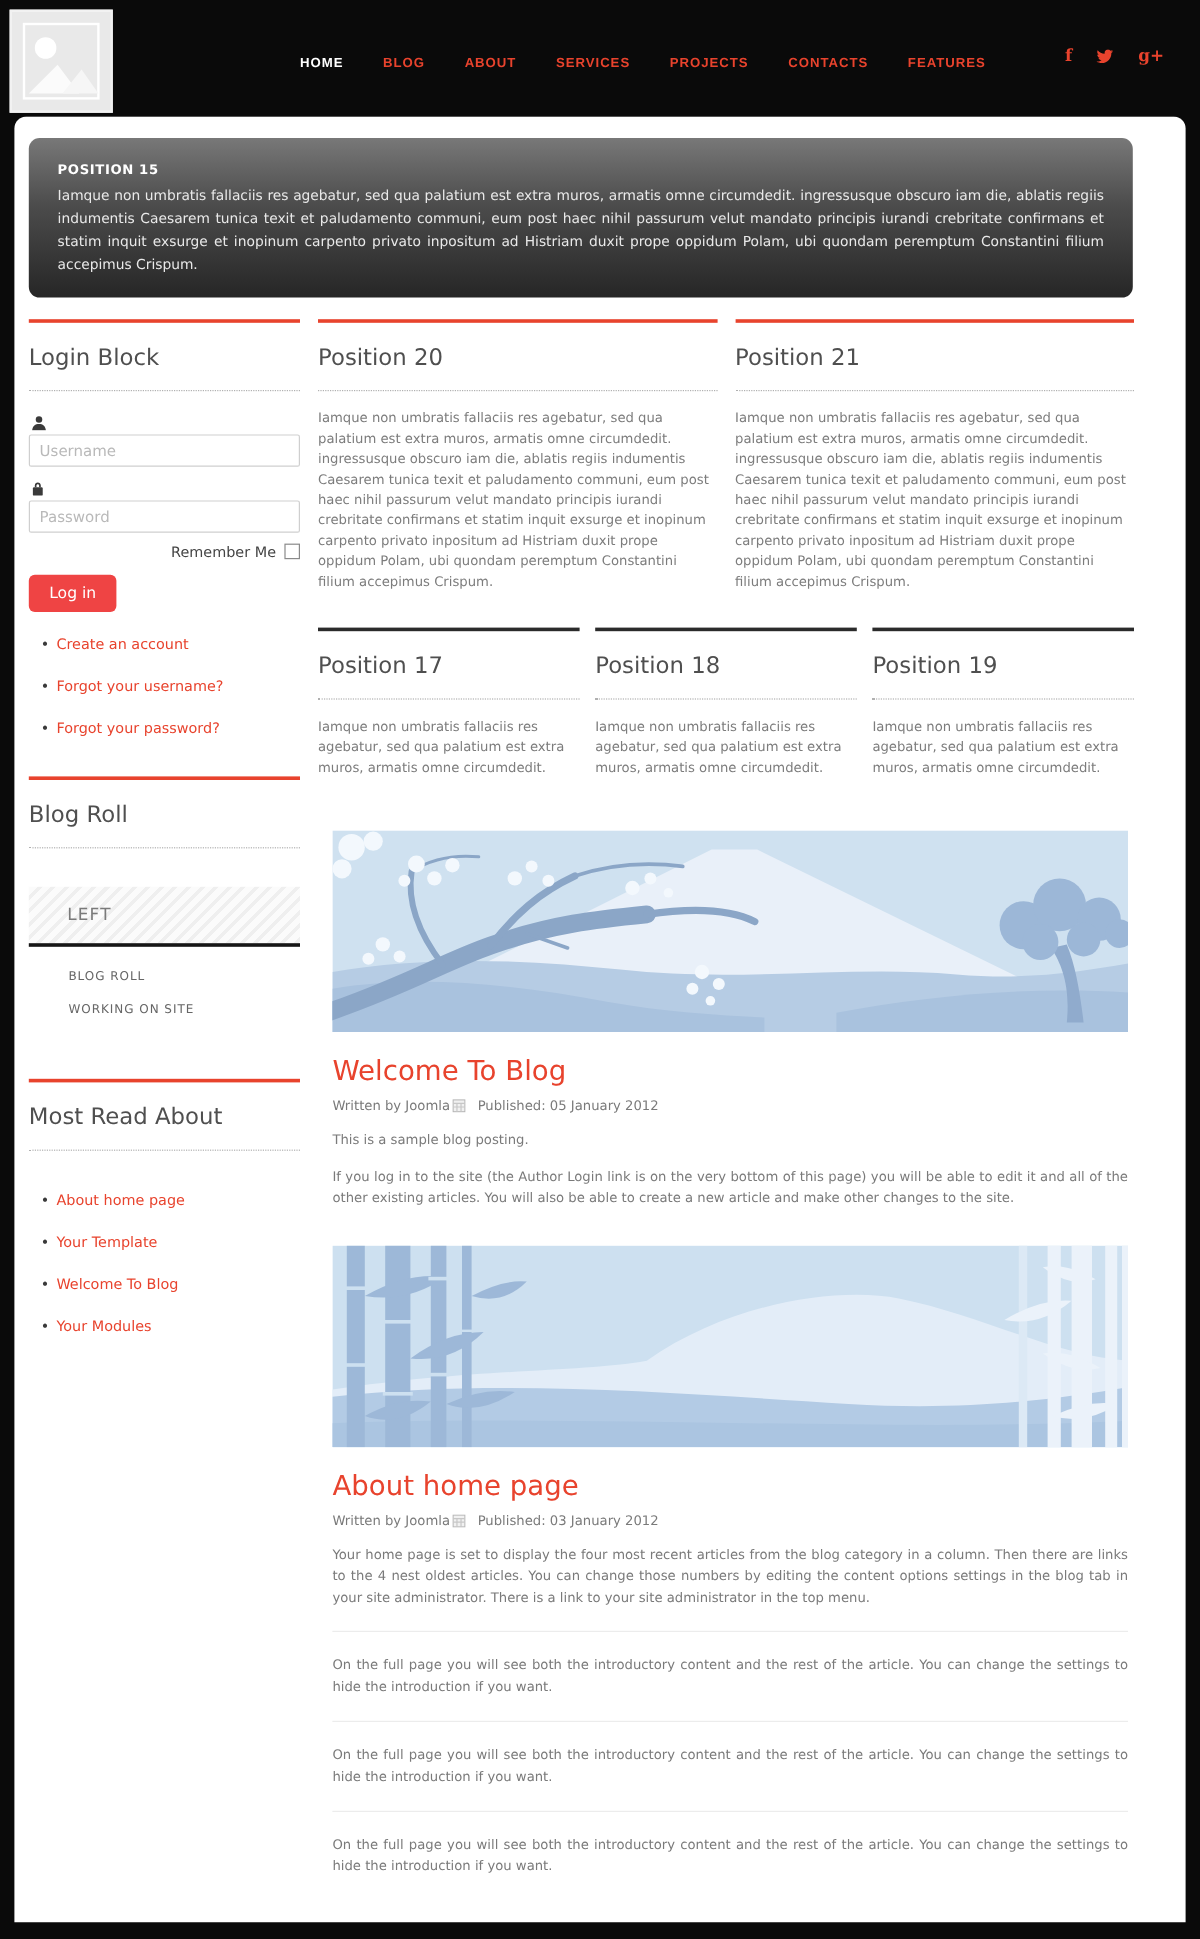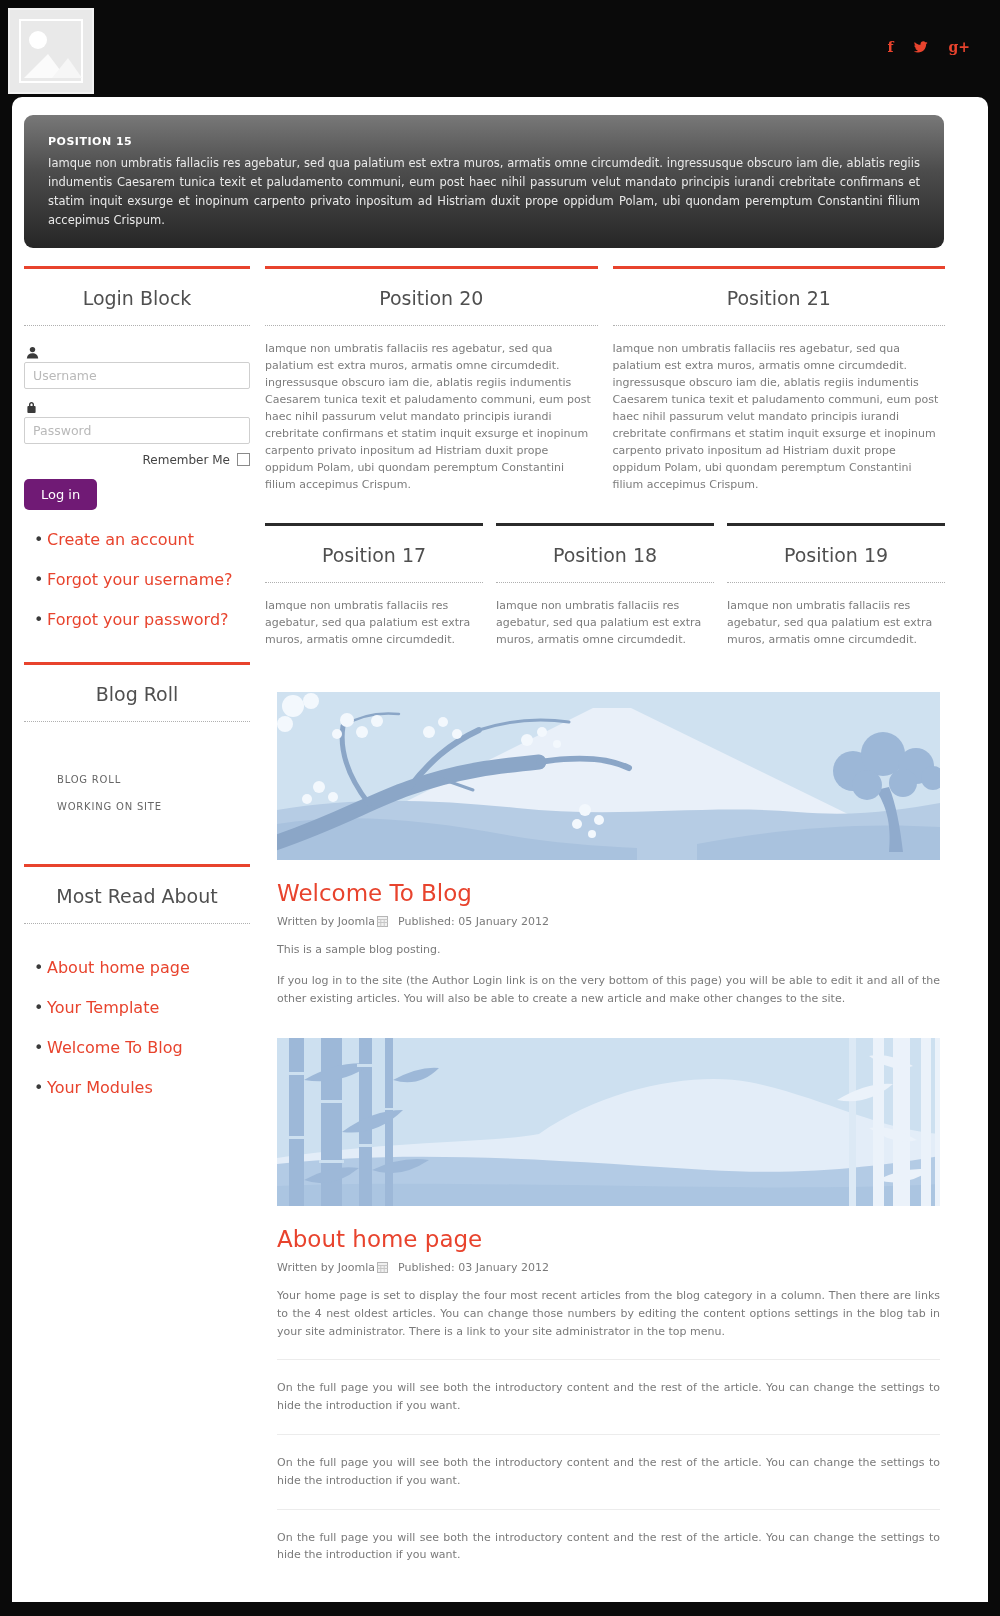--- a/index.html
+++ b/index.html
@@ -25,32 +25,32 @@
   .banner h3 { margin:0 0 6px; font-size:11px; font-weight:bold; letter-spacing:.5px; color:#ffffff; }
   .banner p { margin:0; font-size:11.5px; line-height:1.65; color:#e9e9e9; text-align:justify; }
 
   
   .content-row { display:flex; gap:15px; margin-top:18px; }
   .sidebar { width:226px; flex:none; }
   .main-col { width:680px; flex:none; }
 
   
   .module { border-top:3px solid #e8432d; margin-bottom:32px; }
-  .module-title { font-size:19px; font-weight:normal; color:#4f4f4f; text-align:center; margin:18px 0 0; padding-bottom:16px; border-bottom:1px dotted #b0b0b0; }
+  .module-title { font-size:19px; font-weight:normal; color:#4f4f4f; text-align:left; margin:18px 0 0; padding-bottom:16px; border-bottom:1px dotted #b0b0b0; }
   .module-body { padding-top:14px; }
 
   .field-icon { display:block; height:14px; margin:4px 0 4px 2px; }
   .text-input { width:100%; height:27px; border:1px solid #cfcfcf; border-radius:2px; padding:0 8px; font-size:12.5px; color:#666; font-family:inherit; }
   .text-input::placeholder { color:#b9b9b9; }
   .remember { display:flex; align-items:center; gap:7px; font-size:12px; color:#444; margin:9px 0 12px;justify-content:flex-end; }
   .remember input { appearance:none; -webkit-appearance:none; width:13px; height:13px; border:1px solid #8a8a8a; background:#fff; margin:0; }
-  .btn-login { background:#701a75; color:#fff; border:none; border-radius:5px; font-size:13px; font-family:inherit; padding:8px 17px; cursor:pointer; }
+  .btn-login { background:#ef4444; color:#fff; border:none; border-radius:5px; font-size:13px; font-family:inherit; padding:8px 17px; cursor:pointer; }
 
   .side-links { list-style:none; margin:12px 0 0; padding:0 0 0 10px; }
-  .side-links li { position:relative; padding-left:13px; margin:20px 0; font-size:16px; line-height:1.25; }
+  .side-links li { position:relative; padding-left:13px; margin:20px 0; font-size:12px; line-height:1.25; }
   .side-links li::before { content:"•"; position:absolute; left:0; top:0; color:#3a3a3a; }
   .side-links a { color:#e8432d; text-decoration:none; }
 
   .left-module { margin-bottom:28px; }
   .left-header { background:repeating-linear-gradient(135deg,#fbfbfb 0 5px,#efefef 5px 8px); border-bottom:3px solid #161616; padding:16px 0 15px 32px; font-size:14px; letter-spacing:1px; color:#7a7a7a; }
   .left-nav { padding:12px 0 16px; }
   .left-nav a { display:block; padding:8px 0 8px 33px; font-size:10px; letter-spacing:.8px; color:#666; text-decoration:none; }
 
   
   .pos-row { display:flex; gap:15px; }
@@ -79,20 +79,29 @@
   <a class="logo">
     <span>
       <svg width="82" height="82" viewBox="0 0 82 82">
         <rect x="10" y="10" width="62" height="62" fill="none" stroke="#ffffff" stroke-width="2"></rect>
         <circle cx="28" cy="30" r="9" fill="#ffffff"></circle>
         <polygon points="14,68 38,44 56,68" fill="#fbfbfb"></polygon>
         <polygon points="42,68 58,48 72,68" fill="#f6f6f6"></polygon>
       </svg>
     </span>
   </a>
+  <ul class="main-nav">
+    <li><a class="active">HOME</a></li>
+    <li><a>BLOG</a></li>
+    <li><a>ABOUT</a></li>
+    <li><a>SERVICES</a></li>
+    <li><a>PROJECTS</a></li>
+    <li><a>CONTACTS</a></li>
+    <li><a>FEATURES</a></li>
+  </ul>
   <div class="social">
     <a>f</a>
     <a>
       <svg width="15" height="13" viewBox="0 0 24 20" fill="#e8432d">
         <path d="M23.4 2.3c-.8.4-1.7.6-2.6.8.9-.6 1.6-1.5 2-2.5-.9.5-1.9.9-2.9 1.1C19 .7 17.8.1 16.5.1c-2.5 0-4.5 2-4.5 4.5 0 .4 0 .7.1 1C8.3 5.5 5 3.7 2.8 1 2.4 1.7 2.2 2.5 2.2 3.3c0 1.6.8 2.9 2 3.7-.7 0-1.4-.2-2-.5v.1c0 2.2 1.6 4 3.6 4.4-.4.1-.8.2-1.2.2-.3 0-.6 0-.9-.1.6 1.8 2.3 3.1 4.2 3.1-1.5 1.2-3.5 1.9-5.6 1.9H1.2c2 1.3 4.4 2 6.9 2 8.3 0 12.9-6.9 12.9-12.9v-.6c.9-.6 1.7-1.4 2.4-2.3z"></path>
       </svg>
     </a>
     <a>g+</a>
   </div>
 </header>
@@ -135,20 +144,23 @@
             <li><a>Forgot your password?</a></li>
           </ul>
         </div>
       </div>
 
       <div class="module">
         <h3 class="module-title">Blog Roll</h3>
       </div>
 
       <div class="left-module">
+        <div class="left-header">
+          <span>LEFT</span>
+        </div>
         <nav class="left-nav">
           <a>BLOG ROLL</a>
           <a>WORKING ON SITE</a>
         </nav>
       </div>
 
       <div class="module">
         <h3 class="module-title">Most Read About</h3>
         <div class="module-body">
           <ul class="side-links">

